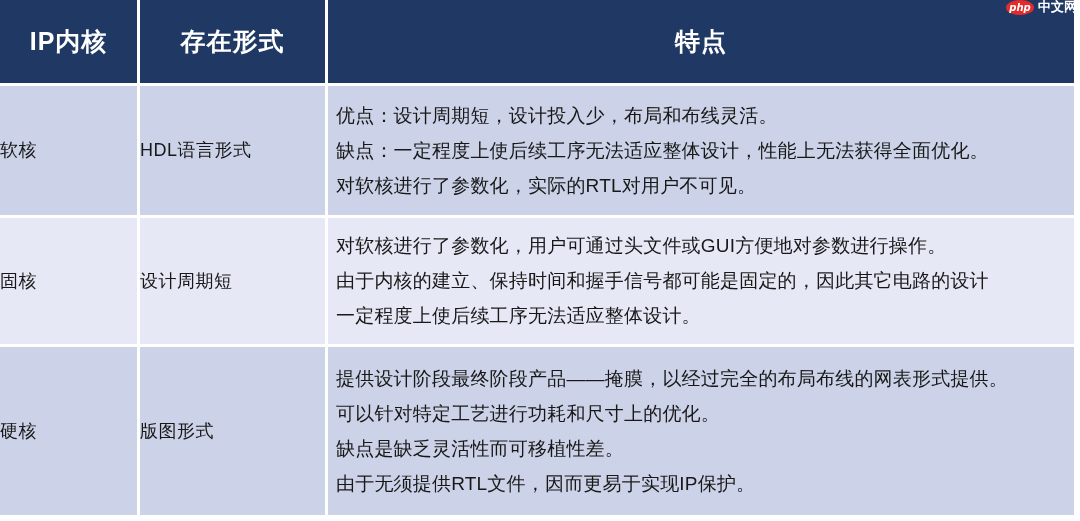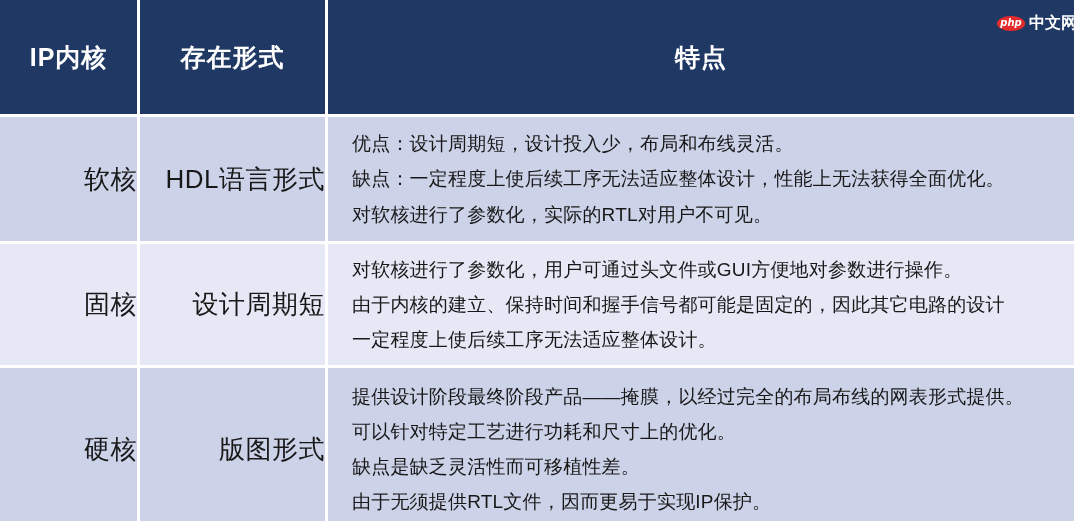--- a/index.html
+++ b/index.html
@@ -31,69 +31,69 @@
   col.col-form   { width: 185px; }
   col.col-feat   { width: auto;  }
 
   thead th {
     background: #1f3864;
     color: #ffffff;
     font-size: 25px;
     font-weight: bold;
     text-align: center;
     vertical-align: middle;
-    height: 114px;
+    height: 83px;
     padding: 0;
     letter-spacing: 1px;
   }
 
   tbody td {
     padding: 0;
     vertical-align: middle;
     color: #181818;
     font-size: 19px;
   }
 
   tbody tr.row-shade-a td { background: #ccd2e8; }
   tbody tr.row-shade-b td { background: #e6e9f5; }
 
   td.cell-core,
   td.cell-form {
-    text-align: right;
-    font-size: 26px;
+    text-align: left;
+    font-size: 18px;
     letter-spacing: 0.5px;
   }
 
   td.cell-feature {
     text-align: left;
-    padding: 0 14px 0 24px;
+    padding: 0 14px 0 8px;
   }
 
   .feature-lines {
     display: block;
   }
   .feature-lines .fline {
     display: block;
     line-height: 1.85;
     white-space: nowrap;
     font-size: 19px;
     letter-spacing: 0.2px;
   }
 
   tr.row-1 td { height: 124px; }
   tr.row-2 td { height: 121px; margin-top: 36px; }
   tr.row-3 td { height: 162px; }
 
   
   #watermark {
     position: absolute;
-    top: 15px;
+    top: 0;
     right: 3px;
     display: flex;
-    align-items: center;
+    align-items: flex-start;
     gap: 4px;
     z-index: 50;
     pointer-events: none;
   }
   #watermark .php-badge {
     display: inline-flex;
     align-items: center;
     justify-content: center;
     background: #e42b2b;
     color: #ffffff;
@@ -101,21 +101,21 @@
     width: 28px;
     height: 15px;
     font-size: 10px;
     font-weight: bold;
     font-style: italic;
     line-height: 1;
     font-family: "DejaVu Sans", sans-serif;
   }
   #watermark .wm-text {
     color: #ffffff;
-    font-size: 16px;
+    font-size: 13px;
     font-weight: bold;
     letter-spacing: 0px;
     line-height: 1;
   }
 </style>
 </head>
 <body>
 
 <table id="ip-core-table">
   <colgroup>

